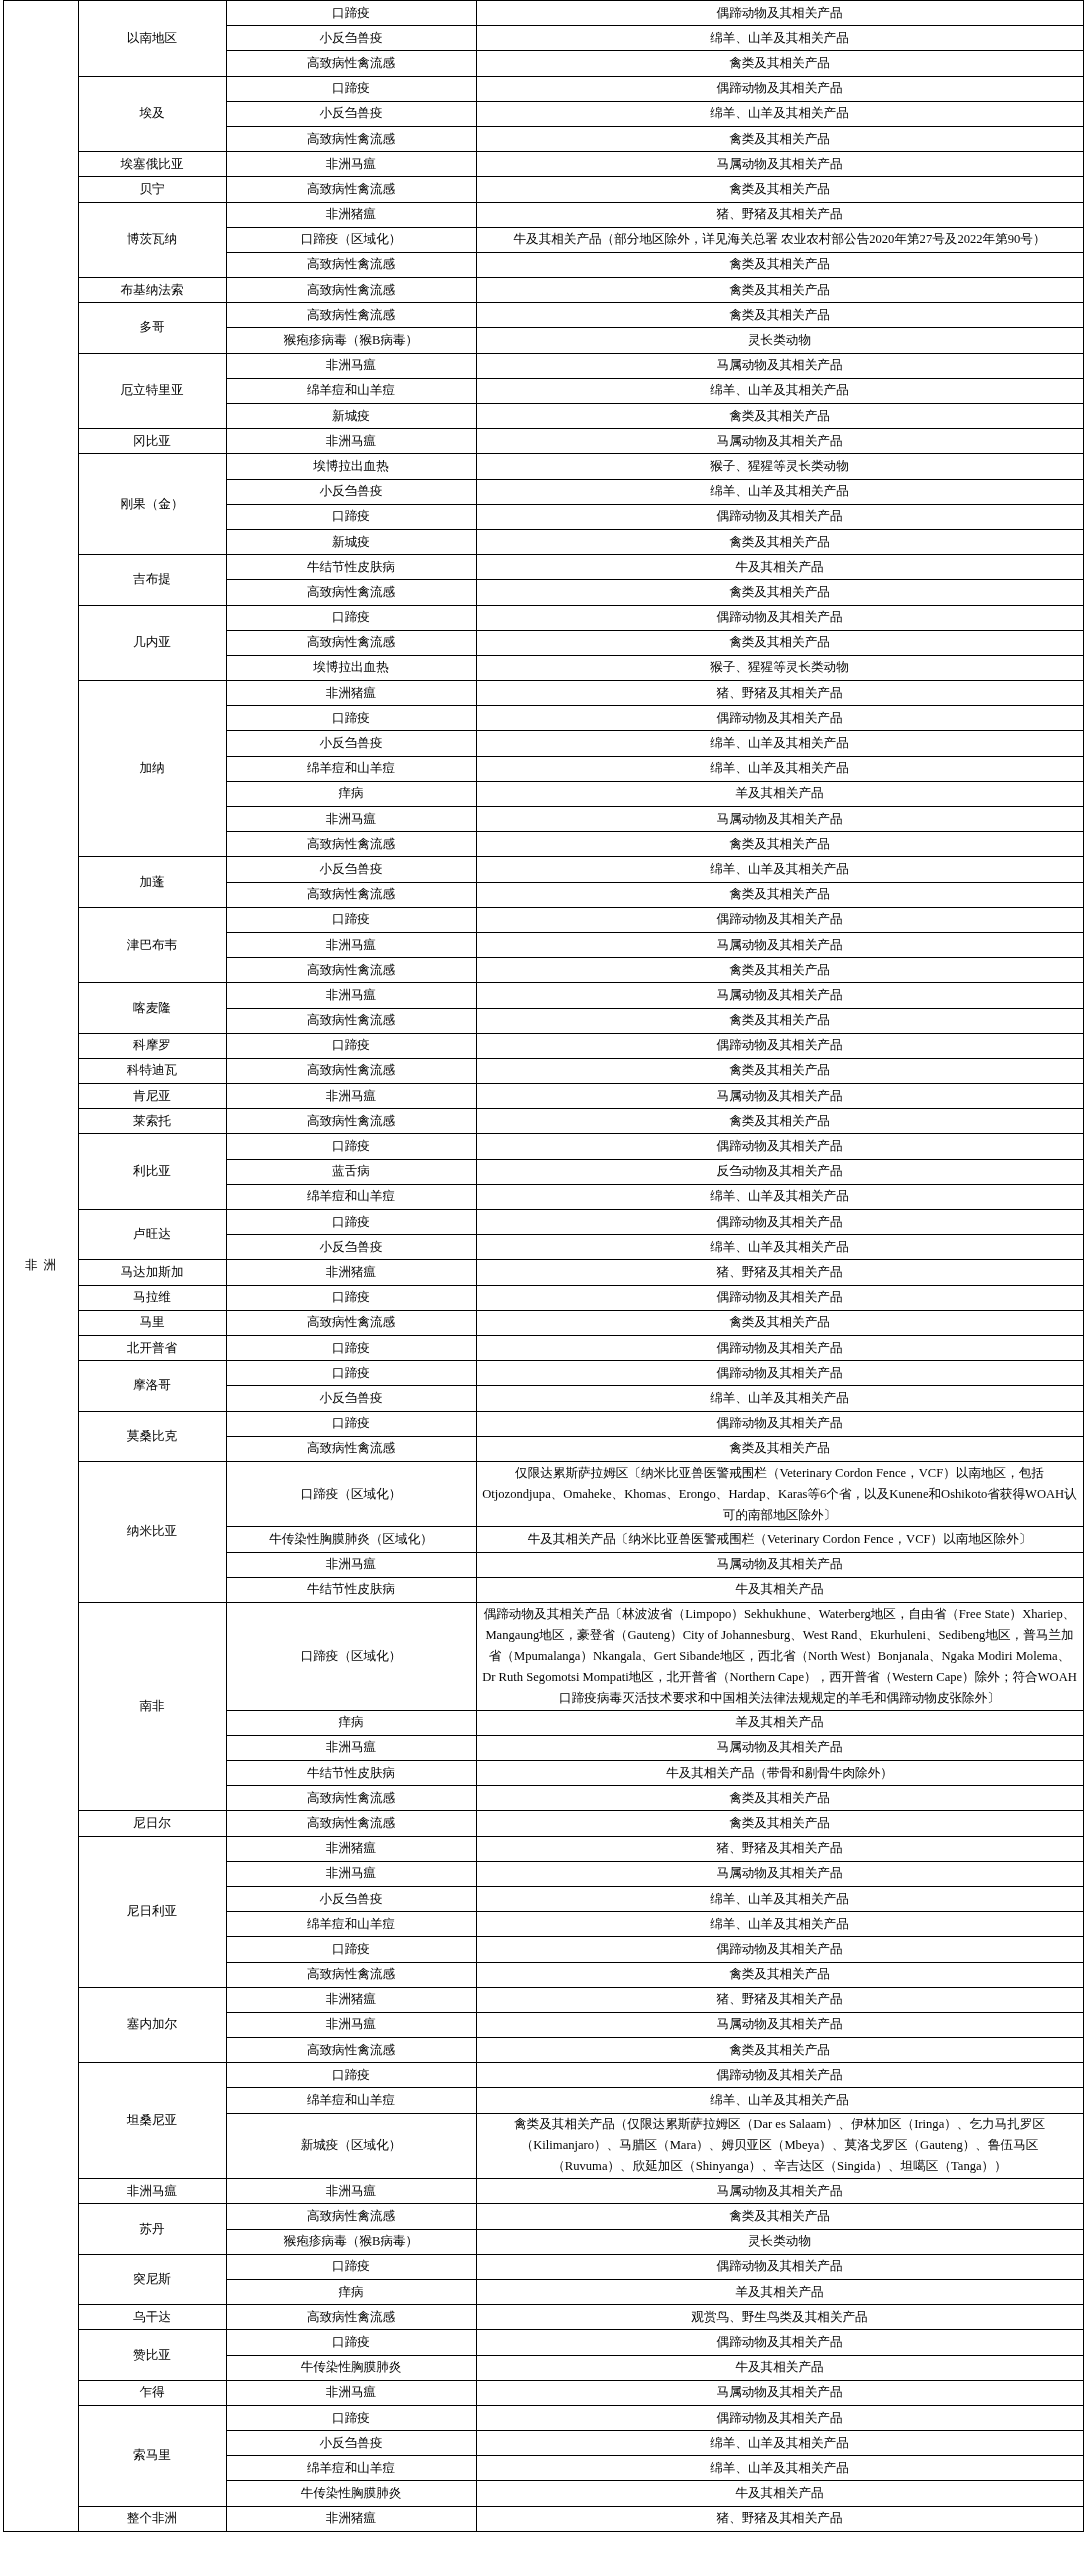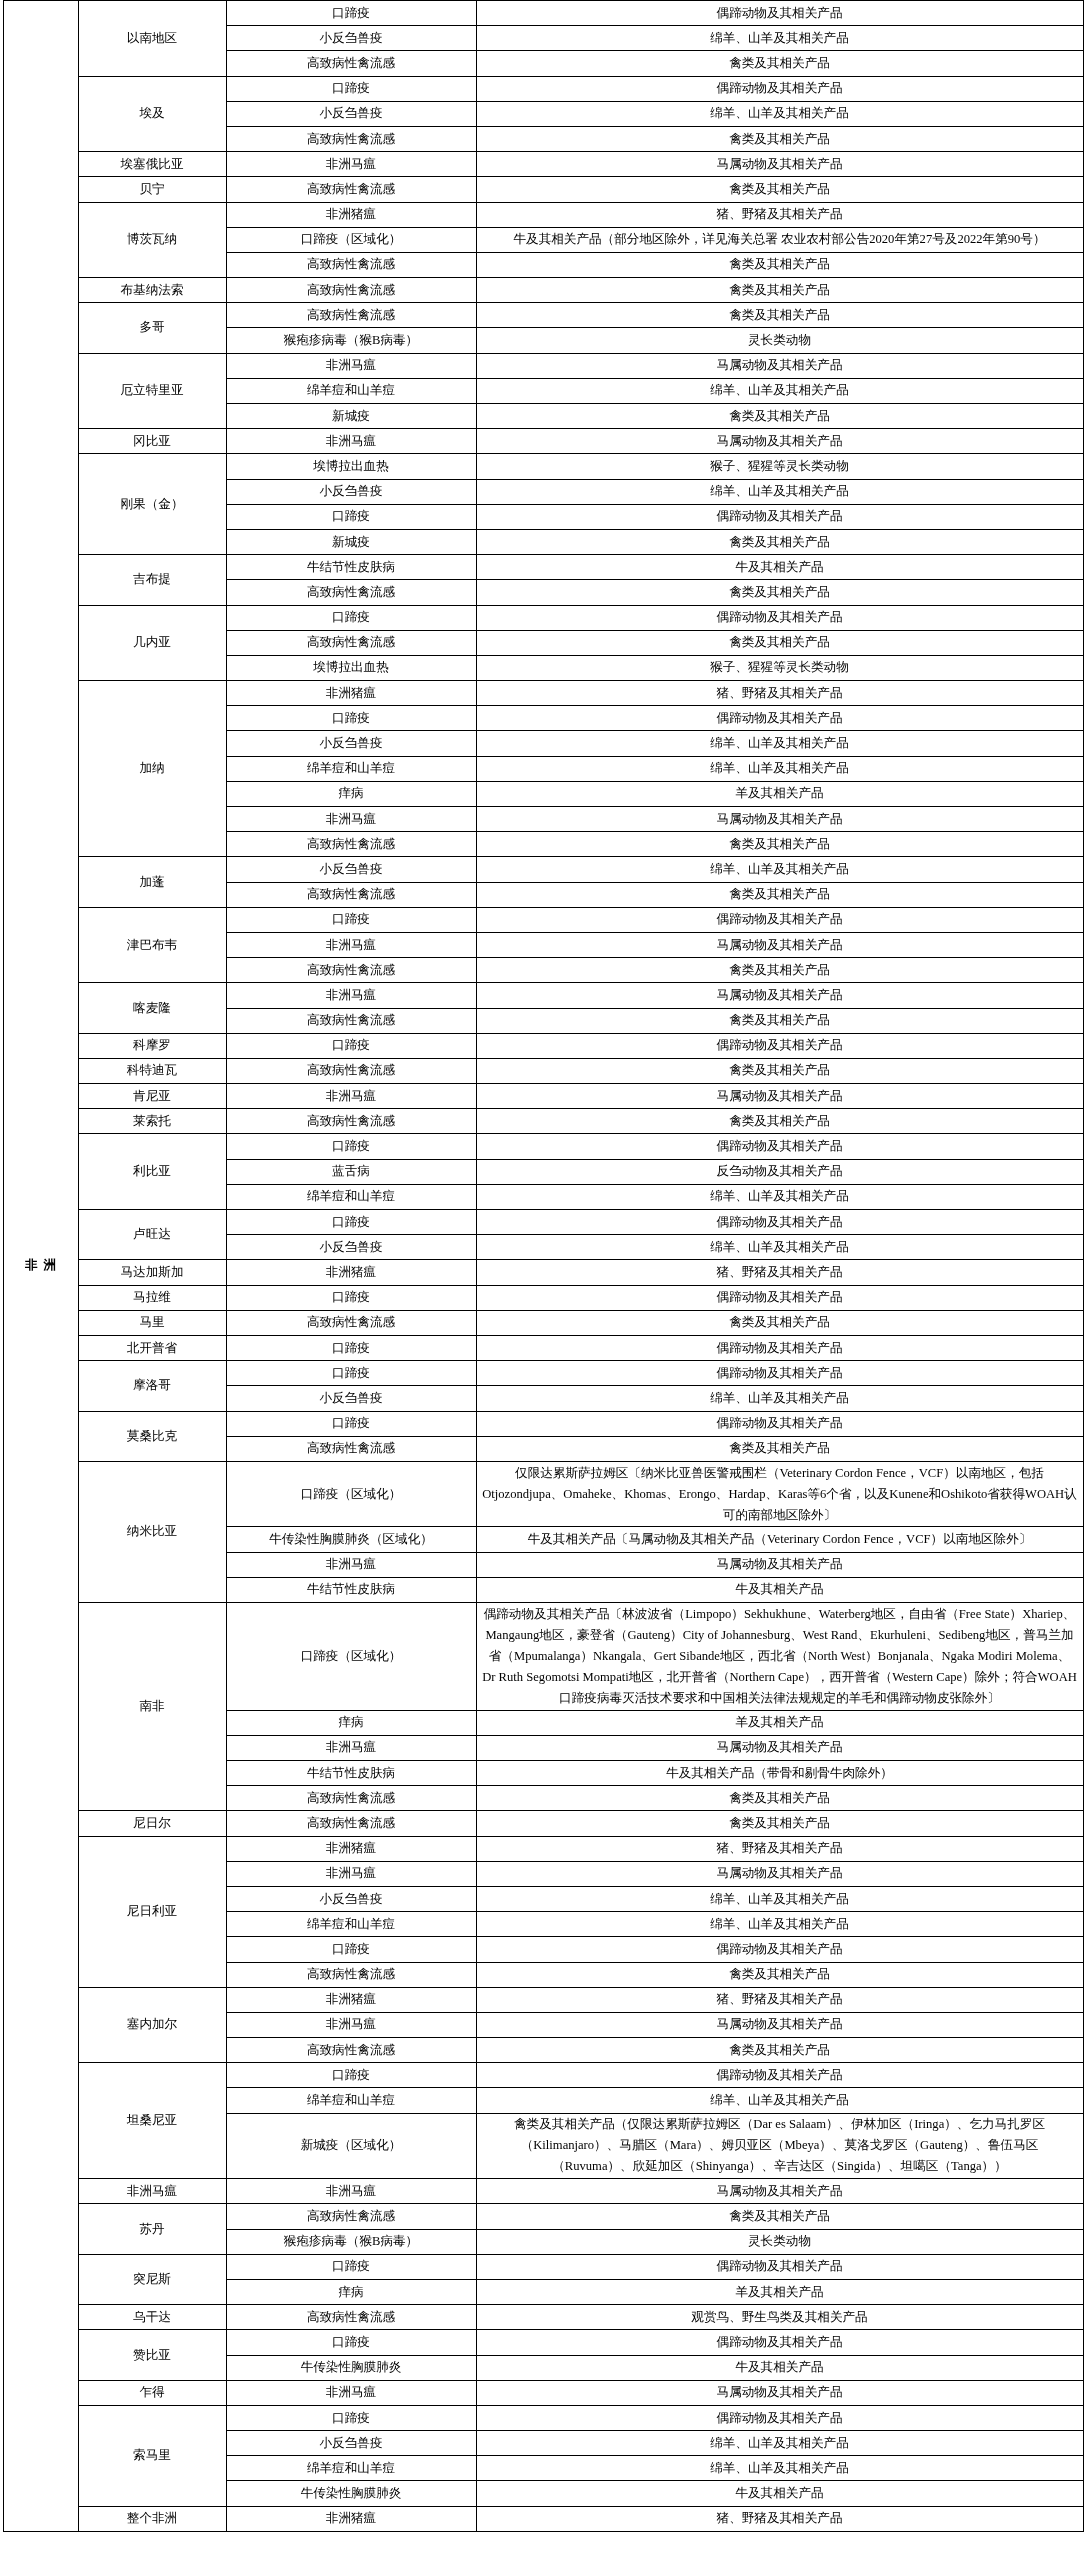--- a/index.html
+++ b/index.html
@@ -37,21 +37,20 @@
     line-height: 21px;
     padding: 0.8px 4.2px;
     height: 22.6px;
     word-break: break-word;
     overflow-wrap: break-word;
   }
   td.group-top { border-top: 1.7px solid #000000; }
   td.continent-cell {
     letter-spacing: 5.9px;
     text-indent: 5.9px;
-    font-weight: bold;
   }
 </style>
 </head>
 <body>
 
 <div class="doc-page">
   <table class="doc-table">
     <colgroup>
       <col class="col-continent">
       <col class="col-country">
@@ -320,21 +319,21 @@
           <td class="disease-cell">高致病性禽流感</td>
           <td class="product-cell">禽类及其相关产品</td>
         </tr>
         <tr>
           <td class="country-cell group-top" rowspan="4">纳米比亚</td>
           <td class="disease-cell group-top">口蹄疫（区域化）</td>
           <td class="product-cell group-top">仅限达累斯萨拉姆区〔纳米比亚兽医警戒围栏（Veterinary Cordon Fence，VCF）以南地区，包括Otjozondjupa、Omaheke、Khomas、Erongo、Hardap、Karas等6个省，以及Kunene和Oshikoto省获得WOAH认可的南部地区除外〕</td>
         </tr>
         <tr>
           <td class="disease-cell">牛传染性胸膜肺炎（区域化）</td>
-          <td class="product-cell">牛及其相关产品〔马属动物及其相关产品（Veterinary Cordon Fence，VCF）以南地区除外〕</td>
+          <td class="product-cell">牛及其相关产品〔纳米比亚兽医警戒围栏（Veterinary Cordon Fence，VCF）以南地区除外〕</td>
         </tr>
         <tr>
           <td class="disease-cell">非洲马瘟</td>
           <td class="product-cell">马属动物及其相关产品</td>
         </tr>
         <tr>
           <td class="disease-cell">牛结节性皮肤病</td>
           <td class="product-cell">牛及其相关产品</td>
         </tr>
         <tr>

